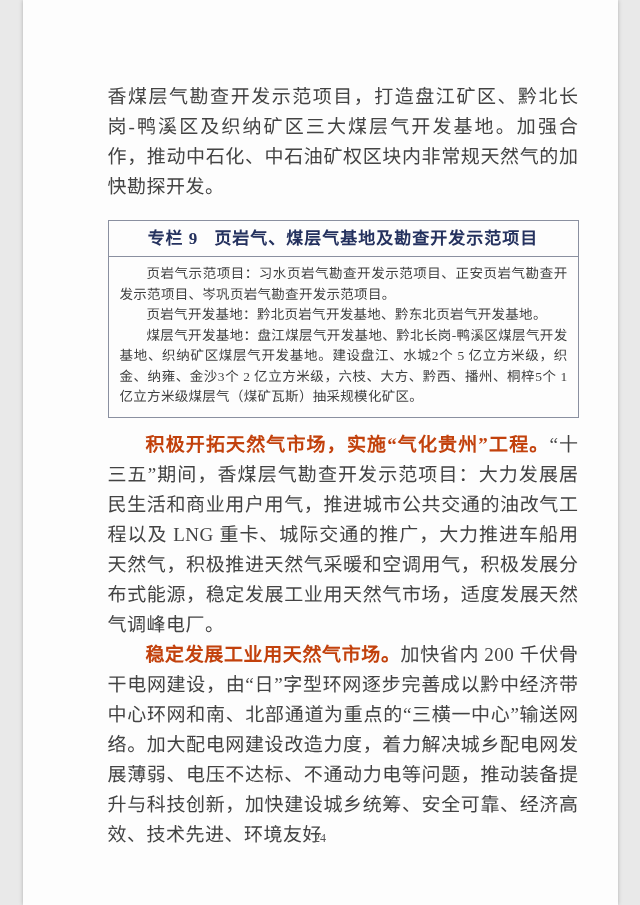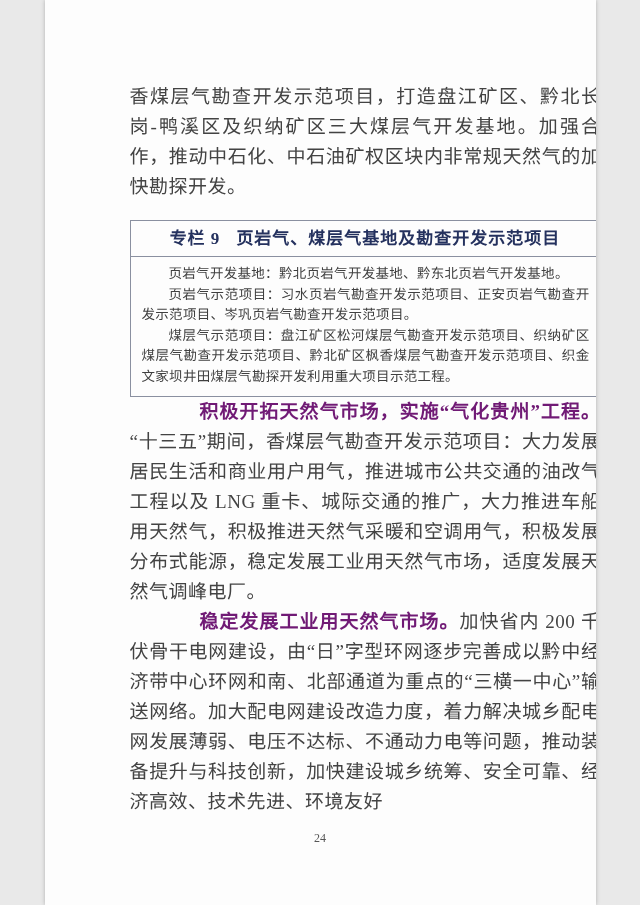--- a/index.html
+++ b/index.html
@@ -1,18 +1,18 @@
 <!DOCTYPE html>
 <html lang="zh-CN"><head>
 <meta charset="utf-8">
 <style>
   html, body { margin: 0; padding: 0; background: #e9e9e9; }
   .page {
     position: relative;
-    width: 551px;
+    width: 595px;
     height: 905px;
     margin: 0 auto;
     background: #fdfdfd;
     font-family: "Liberation Serif", serif;
     overflow: hidden;
     box-shadow: 0 0 4px rgba(0,0,0,0.25);
     text-decoration: underline;
   }
   .content {
     position: absolute;
@@ -24,28 +24,27 @@
     margin: 0;
     font-size: 19px;
     line-height: 30px;
     letter-spacing: 0.5px;
     text-align: justify;
     text-justify: inter-ideograph;
     color: #434343;
   }
   .body-para .lead {
     font-weight: bold;
-    color: #701a75;
-    margin-left: 32px;
+    color: #c2410c;
   }
   .indent { text-indent: 2em; }
 
   .callout-box {
     border: 1px solid #8a90a0;
-    margin: 18px 0 0 0;
+    margin: 18px 0 12px 0;
     background: #fdfdfd;
   }
   .box-header {
     text-align: center;
     padding: 6px 4px 5px 4px;
     border-bottom: 1px solid #8a90a0;
     font-weight: bold;
     font-size: 17px;
     line-height: 24px;
     color: #24315e;
@@ -81,23 +80,23 @@
 <div class="page">
   <div class="content">
 
     <p class="body-para">香煤层气勘查开发示范项目，打造盘江矿区、黔北长岗-鸭溪区及织纳矿区三大煤层气开发基地。加强合作，推动中石化、中石油矿权区块内非常规天然气的加快勘探开发。</p>
 
     <div class="callout-box">
       <div class="box-header">
         <span class="box-label">专栏 9</span><span>页岩气、煤层气基地及勘查开发示范项目</span>
       </div>
       <div class="box-body">
+        <p class="box-para">页岩气示范项目：习水页岩气勘查开发示范项目、正安页岩气勘查开发示范项目、岑巩页岩气勘查开发示范项目。</p>
         <p class="box-para">页岩气开发基地：黔北页岩气开发基地、黔东北页岩气开发基地。</p>
-        <p class="box-para">页岩气示范项目：习水页岩气勘查开发示范项目、正安页岩气勘查开发示范项目、岑巩页岩气勘查开发示范项目。</p>
-        <p class="box-para">煤层气示范项目：盘江矿区松河煤层气勘查开发示范项目、织纳矿区煤层气勘查开发示范项目、黔北矿区枫香煤层气勘查开发示范项目、织金文家坝井田煤层气勘探开发利用重大项目示范工程。</p>
+        <p class="box-para">煤层气开发基地：盘江煤层气开发基地、黔北长岗-鸭溪区煤层气开发基地、织纳矿区煤层气开发基地。建设盘江、水城2个 5 亿立方米级，织金、纳雍、金沙3个 2 亿立方米级，六枝、大方、黔西、播州、桐梓5个 1 亿立方米级煤层气（煤矿瓦斯）抽采规模化矿区。</p>
       </div>
     </div>
 
     <p class="body-para indent"><span class="lead">积极开拓天然气市场，实施“气化贵州”工程。</span><span>“十三五”期间，香煤层气勘查开发示范项目：大力发展居民生活和商业用户用气，推进城市公共交通的油改气工程以及 LNG 重卡、城际交通的推广，大力推进车船用天然气，积极推进天然气采暖和空调用气，积极发展分布式能源，稳定发展工业用天然气市场，适度发展天然气调峰电厂。</span></p>
 
     <p class="body-para indent"><span class="lead">稳定发展工业用天然气市场。</span><span>加快省内 200 千伏骨干电网建设，由“日”字型环网逐步完善成以黔中经济带中心环网和南、北部通道为重点的“三横一中心”输送网络。加大配电网建设改造力度，着力解决城乡配电网发展薄弱、电压不达标、不通动力电等问题，推动装备提升与科技创新，加快建设城乡统筹、安全可靠、经济高效、技术先进、环境友好</span></p>
 
   </div>
 
   <div class="page-number">24</div>

